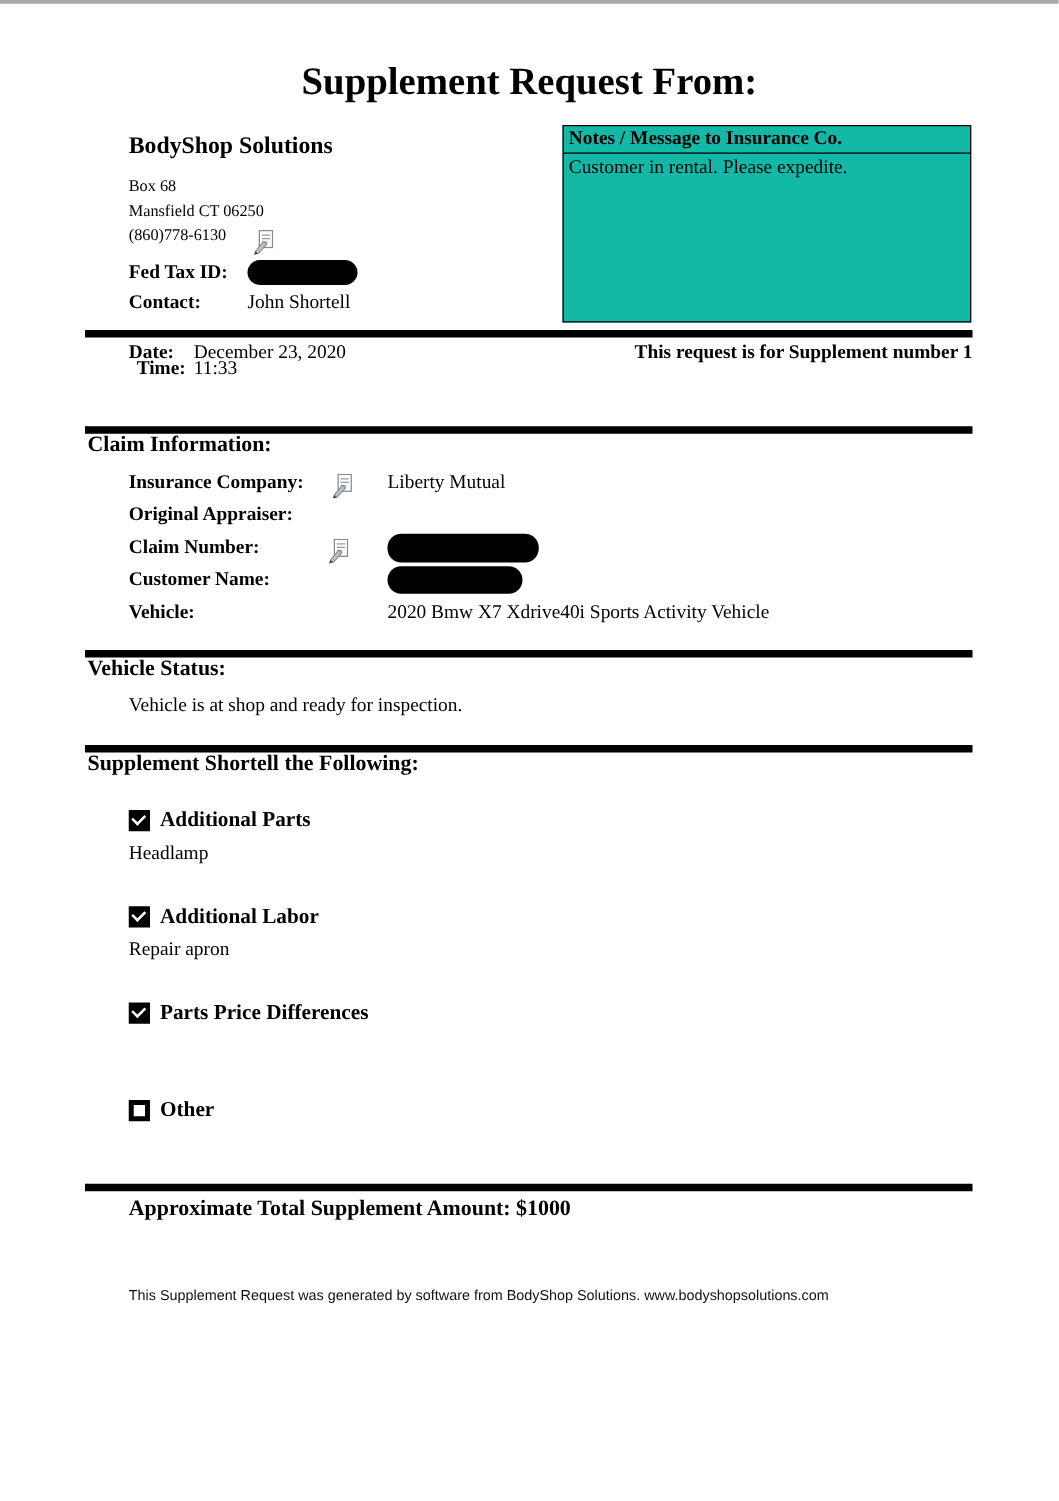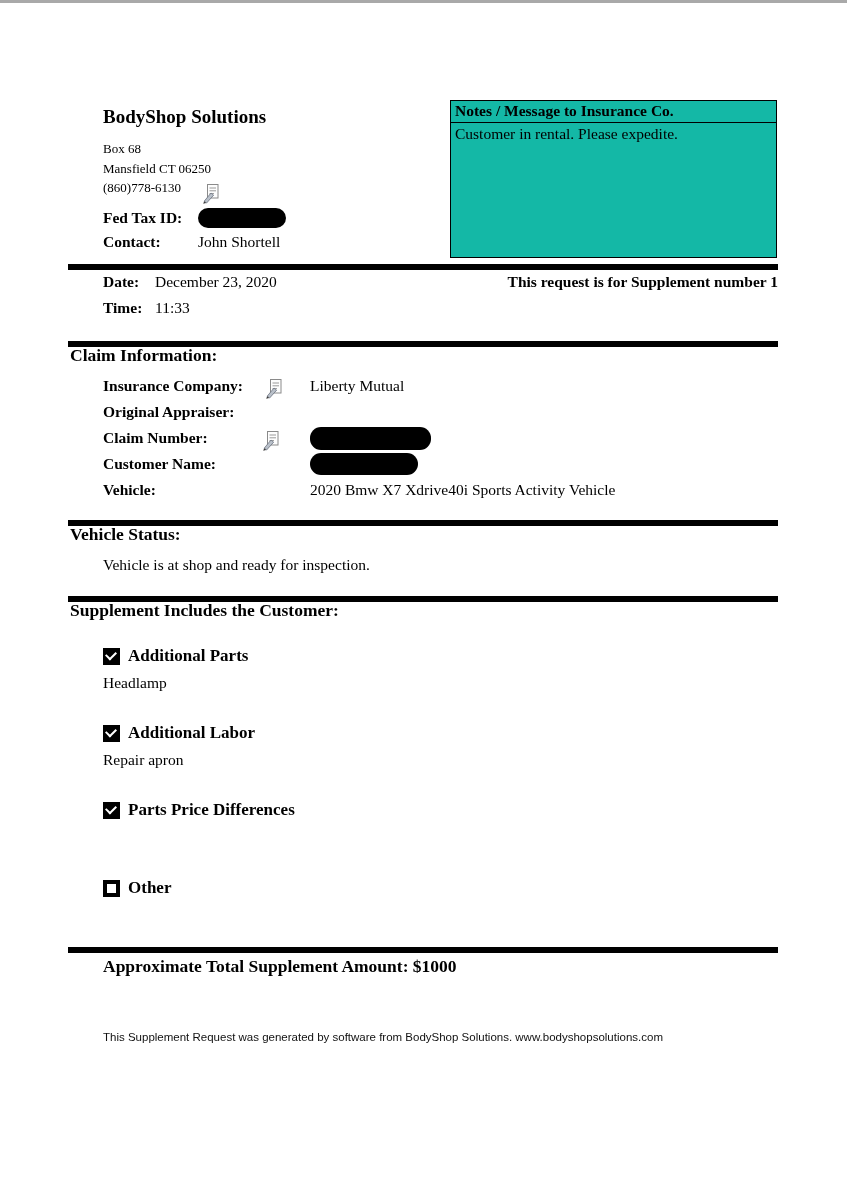--- a/index.html
+++ b/index.html
@@ -31,21 +31,21 @@
   
   .notes-box { position:absolute; left:450px; top:100px; width:327px; height:158px;
     border:1px solid #000; background:#14b8a6; }
   .notes-header { font-size:15.5px; font-weight:700; padding:1px 4px 2px; border-bottom:1px solid #000; }
   .notes-body { font-size:15.5px; padding:2px 4px; }
 
   .hrule { position:absolute; left:68px; width:710px; height:6px; background:#000; }
 
   
   .date-row { position:absolute; left:103px; top:273px; font-size:15.5px; display:flex; }
-  .time-row { position:absolute; left:103px; top:299px; font-size:15.5px; display:flex; }
+  .time-row { position:absolute; left:103px; top:286px; font-size:15.5px; display:flex;text-align:center; }
   .date-row .lbl, .time-row .lbl { font-weight:700; width:52px; flex:none; }
   .supp-note { position:absolute; top:273px; right:69px; font-size:15.5px; font-weight:700; }
 
   .section-heading { position:absolute; left:70px; font-size:17.5px; font-weight:700; }
 
   
   .claim-rows { position:absolute; left:103px; top:373px; }
   .crow { display:flex; align-items:center; height:26px; font-size:15.5px;gap:47px; }
   .crow .lbl { width:160px; flex:none; font-weight:700; }
 
@@ -81,20 +81,21 @@
       <line x1="7.5" y1="9.6" x2="12" y2="9.6" stroke="#9a9a9a" stroke-width="1"></line>
       <path d="M2.2 17.2 L9 9 L11.6 11.2 L4.6 19 Z" fill="#b9c0c9" stroke="#6b7280" stroke-width="0.8"></path>
       <path d="M2.2 17.2 L1.2 19.8 L4.2 19 Z" fill="#3a3a3a"></path>
     </g>
   </defs>
 </svg>
 
 <div class="page">
   <div class="top-strip"></div>
 
+  <div class="doc-title">Supplement Request From:</div>
 
   <div class="company">
     <div class="company-name">BodyShop Solutions</div>
     <div class="company-addr">
       <div>Box 68</div>
       <div>Mansfield CT 06250</div>
       <div>(860)778-6130</div>
     </div>
     <div class="kv-row fed-row">
       <span class="lbl">Fed Tax ID:</span>
@@ -147,21 +148,21 @@
       <span class="lbl">Vehicle:</span>
       <span>2020 Bmw X7 Xdrive40i Sports Activity Vehicle</span>
     </div>
   </div>
 
   <div class="hrule" style="top:520px"></div>
   <div class="section-heading" style="top:524px">Vehicle Status:</div>
   <div class="vs-text">Vehicle is at shop and ready for inspection.</div>
 
   <div class="hrule" style="top:596px"></div>
-  <div class="section-heading" style="top:600px">Supplement Includes the Customer:</div>
+  <div class="section-heading" style="top:600px">Supplement Shortell the Following:</div>
 
   <div class="supp-item" style="top:646px">
     <div class="cb-row">
       <span class="cb checked"></span>
       <span class="cb-label">Additional Parts</span>
     </div>
     <div class="cb-detail">Headlamp</div>
   </div>
 
   <div class="supp-item" style="top:723px">

